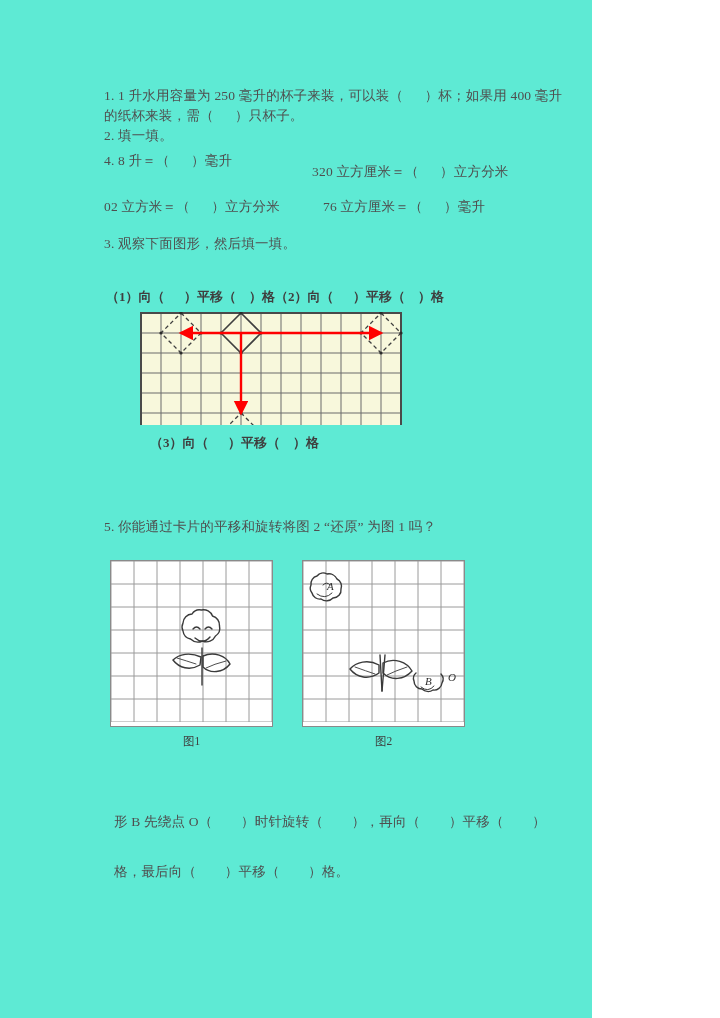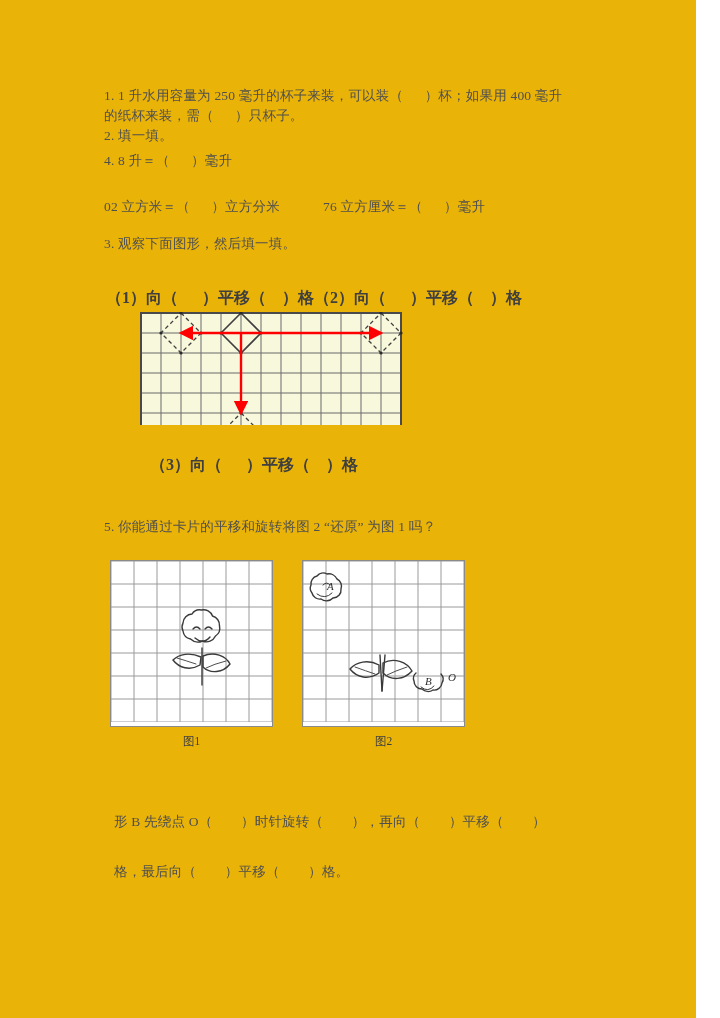--- a/index.html
+++ b/index.html
@@ -11,23 +11,23 @@
     width: 720px;
     height: 1018px;
     position: relative;
     font-family: "Liberation Serif", "DejaVu Serif", serif;
     color: #4a4a4a;
     overflow: hidden;
   }
   .page {
     position: absolute;
     left: 0; top: 0;
-    width: 696px;
+    width: 592px;
     height: 1018px;
-    background: #eab308;
+    background: #5eead4;
   }
   .q-line {
     position: absolute;
     font-size: 13.5px;
     line-height: 20px;
     color: #4f4f4f;
     white-space: pre;
     letter-spacing: 0.2px;
   }
   .sup {
@@ -40,21 +40,21 @@
     position: absolute;
     left: 140px;
     top: 312px;
     width: 270px;
     height: 113px;
   }
   #translate-figure svg { display: block; }
 
   .label-row {
     position: absolute;
-    font-size: 16px;
+    font-size: 13px;
     color: #3f3f3f;
     font-weight: bold;
     white-space: pre;
   }
 
   
   .fig-wrap {
     position: absolute;
   }
   .fig-grid {
@@ -73,20 +73,21 @@
 <body>
 
 <div class="page">
 
   <div class="q-line" style="left:104px; top:86px;">1. 1 升水用容量为 250 毫升的杯子来装，可以装（      ）杯；如果用 400 毫升</div>
   <div class="q-line" style="left:104px; top:106px;">的纸杯来装，需（      ）只杯子。</div>
 
   <div class="q-line" style="left:104px; top:126px;">2. 填一填。</div>
 
   <div class="q-line" style="left:104px; top:151px;">4. 8 升＝（      ）毫升</div>
+  <div class="q-line" style="left:312px; top:162px;">320 立方厘米＝（      ）立方分米</div>
 
   <div class="q-line" style="left:104px; top:197px;">02 立方米＝（      ）立方分米</div>
   <div class="q-line" style="left:323px; top:197px;">76 立方厘米＝（      ）毫升</div>
 
   <div class="q-line" style="left:104px; top:234px;">3. 观察下面图形，然后填一填。</div>
 
   <div class="label-row" style="left:106px; top:288px;">（1）向（      ）平移（    ）格（2）向（      ）平移（    ）格</div>
 
   <div id="translate-figure">
     <svg width="270" height="113" viewBox="0 0 270 113" xmlns="http://www.w3.org/2000/svg">
@@ -144,21 +145,21 @@
           <line x1="101" y1="21" x2="101" y2="101" stroke="#ff0000" stroke-width="2.4" marker-end="url(#ahead)"></line>
         </g>
       <defs>
         <marker id="ahead" markerWidth="7" markerHeight="7" refX="5" refY="3" orient="auto" markerUnits="strokeWidth">
           <path d="M0,0 L6,3 L0,6 z" fill="#ff0000"></path>
         </marker>
       </defs>
     </svg>
   </div>
 
-  <div class="label-row" style="left:150px; top:434px;margin-top:21px;">（3）向（      ）平移（    ）格</div>
+  <div class="label-row" style="left:150px; top:434px;">（3）向（      ）平移（    ）格</div>
 
 
   <div class="q-line" style="left:104px; top:517px;">5. 你能通过卡片的平移和旋转将图 2 “还原” 为图 1 吗？</div>
 
   <div class="fig-wrap" style="left:110px; top:560px;">
     <div class="fig-grid">
       <svg width="161" height="161" viewBox="0 0 161 161" xmlns="http://www.w3.org/2000/svg">
         <rect x="0" y="0" width="161" height="161" fill="#ffffff"></rect>
         <g id="fig1-grid" stroke="#9a9a9a" stroke-width="1">
             <line x1="0" y1="0" x2="0" y2="161"></line>

